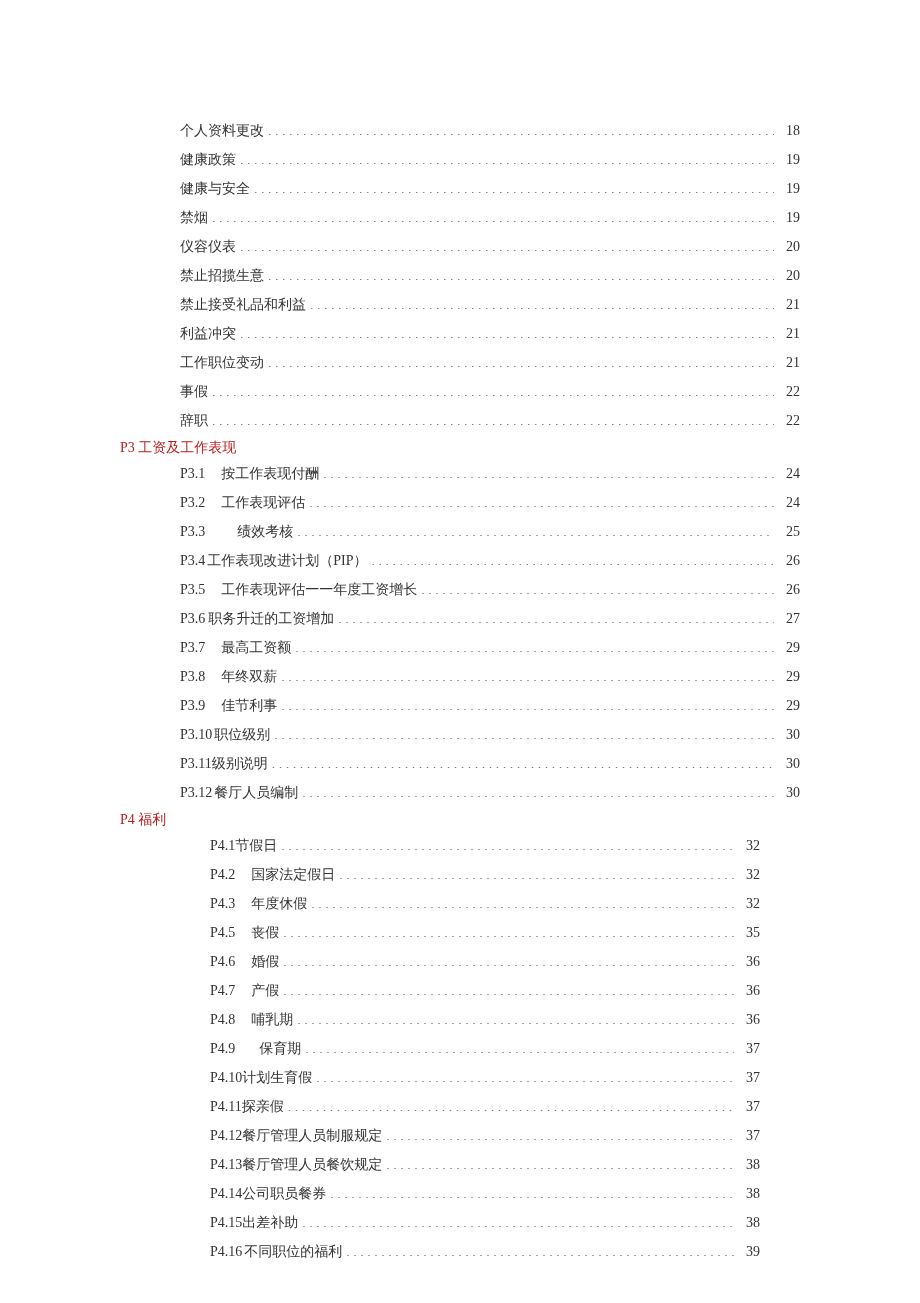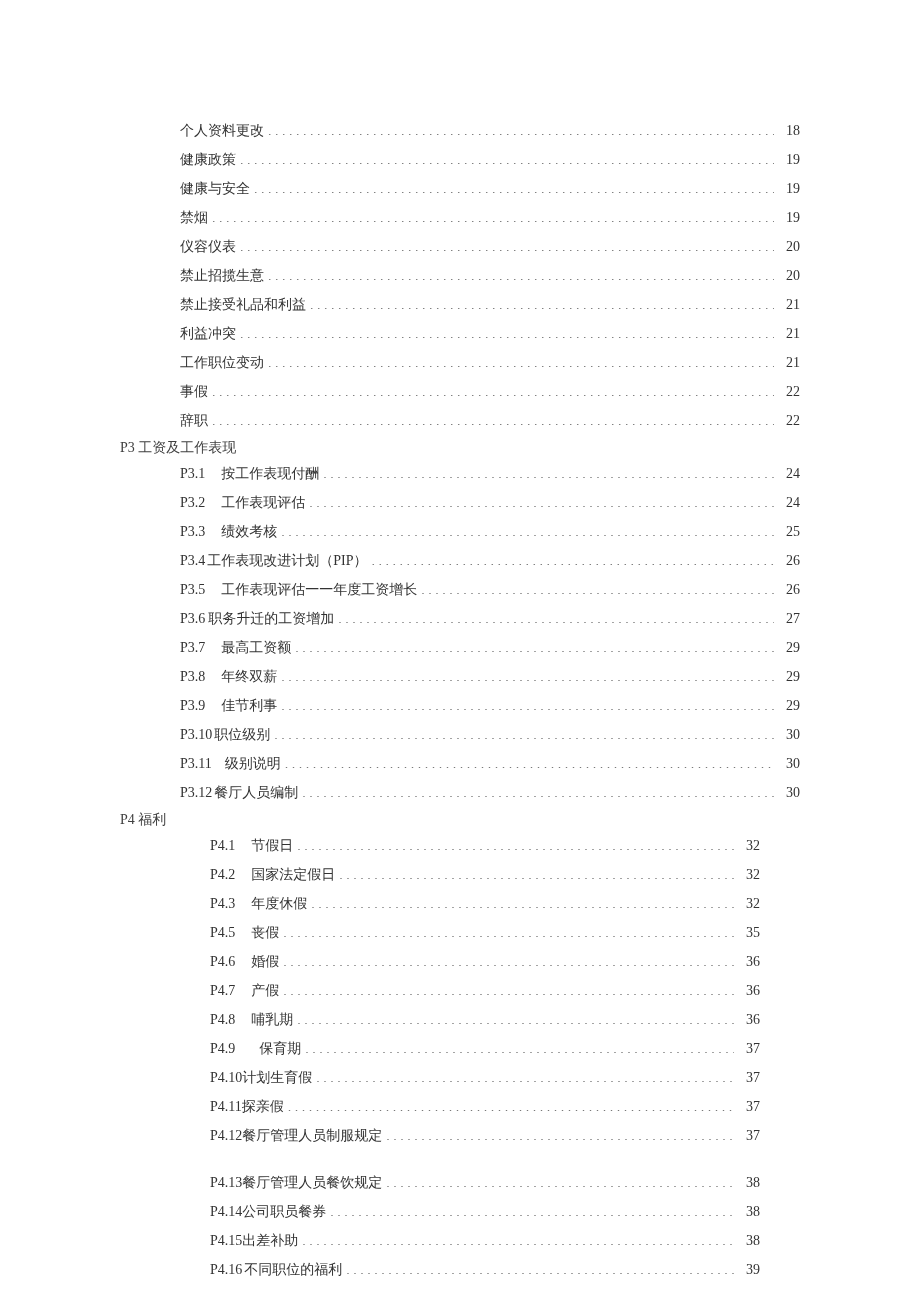--- a/index.html
+++ b/index.html
@@ -13,21 +13,21 @@
   .page {
     width: 920px;
     min-height: 1303px;
     margin: 0 auto;
     position: relative;
     box-sizing: border-box;
     padding: 120px 120px 120px 120px;
   }
   .section-header {
     font-size: 14px;
-    color: #404040;
+    color: #b91c1c;
     margin-top: 5px;
     margin-bottom: 6px;
   }
   .toc-line {
     display: flex;
     align-items: baseline;
     margin-bottom: 8px;
     line-height: 1.5;
   }
   .toc-prefix {
@@ -138,21 +138,21 @@
         <span class="toc-dots"></span>
         <span class="toc-page">24</span>
       </div>
       <div class="toc-line">
         <span class="toc-prefix" style="margin-right: 16px;">P3.2</span>
         <span class="toc-title">工作表现评估</span>
         <span class="toc-dots"></span>
         <span class="toc-page">24</span>
       </div>
       <div class="toc-line">
-        <span class="toc-prefix" style="margin-right: 16px;">P3.3</span>
+        <span class="toc-prefix" style="margin-right: 32px;">P3.3</span>
         <span class="toc-title">绩效考核</span>
         <span class="toc-dots"></span>
         <span class="toc-page">25</span>
       </div>
       <div class="toc-line">
         <span class="toc-prefix" style="margin-right: 2px;"> P3.4</span>
         <span class="toc-title">工作表现改进计划（PIP）</span>
         <span class="toc-dots"></span>
         <span class="toc-page">26</span>
       </div>
@@ -186,36 +186,36 @@
         <span class="toc-dots"></span>
         <span class="toc-page">29</span>
       </div>
       <div class="toc-line">
         <span class="toc-prefix" style="margin-right: 2px;">P3.10</span>
         <span class="toc-title">职位级别</span>
         <span class="toc-dots"></span>
         <span class="toc-page">30</span>
       </div>
       <div class="toc-line">
-        <span class="toc-prefix" style="margin-right: 13px;">P3.11</span>
+        <span class="toc-prefix" style="margin-right: 0px;">P3.11</span>
         <span class="toc-title">级别说明</span>
         <span class="toc-dots"></span>
         <span class="toc-page">30</span>
       </div>
       <div class="toc-line">
         <span class="toc-prefix" style="margin-right: 2px;">P3.12</span>
         <span class="toc-title">餐厅人员编制</span>
         <span class="toc-dots"></span>
         <span class="toc-page">30</span>
       </div>
     </div>
     <div class="section-header">P4 福利</div>
     <div class="group-b">
       <div class="toc-line">
-        <span class="toc-prefix" style="margin-right: 16px; text-align: center;">P4.1</span>
+        <span class="toc-prefix" style=" text-align: center;">P4.1</span>
         <span class="toc-title">节假日</span>
         <span class="toc-dots"></span>
         <span class="toc-page">32</span>
       </div>
       <div class="toc-line">
         <span class="toc-prefix" style="margin-right: 16px; text-align: right;">P4.2</span>
         <span class="toc-title">国家法定假日</span>
         <span class="toc-dots"></span>
         <span class="toc-page">32</span>
       </div>
@@ -267,21 +267,21 @@
         <span class="toc-dots"></span>
         <span class="toc-page">37</span>
       </div>
       <div class="toc-line">
         <span class="toc-prefix" style="margin-right: 0px;">P4.12</span>
         <span class="toc-title">餐厅管理人员制服规定</span>
         <span class="toc-dots"></span>
         <span class="toc-page">37</span>
       </div>
       <div class="toc-line">
-        <span class="toc-prefix" style="margin-right: 0px; margin-top: 18px;">P4.13</span>
+        <span class="toc-prefix" style="margin-right: 0px;">P4.13</span>
         <span class="toc-title">餐厅管理人员餐饮规定</span>
         <span class="toc-dots"></span>
         <span class="toc-page">38</span>
       </div>
       <div class="toc-line">
         <span class="toc-prefix" style="margin-right: 0px;">P4.14</span>
         <span class="toc-title">公司职员餐券</span>
         <span class="toc-dots"></span>
         <span class="toc-page">38</span>
       </div>

